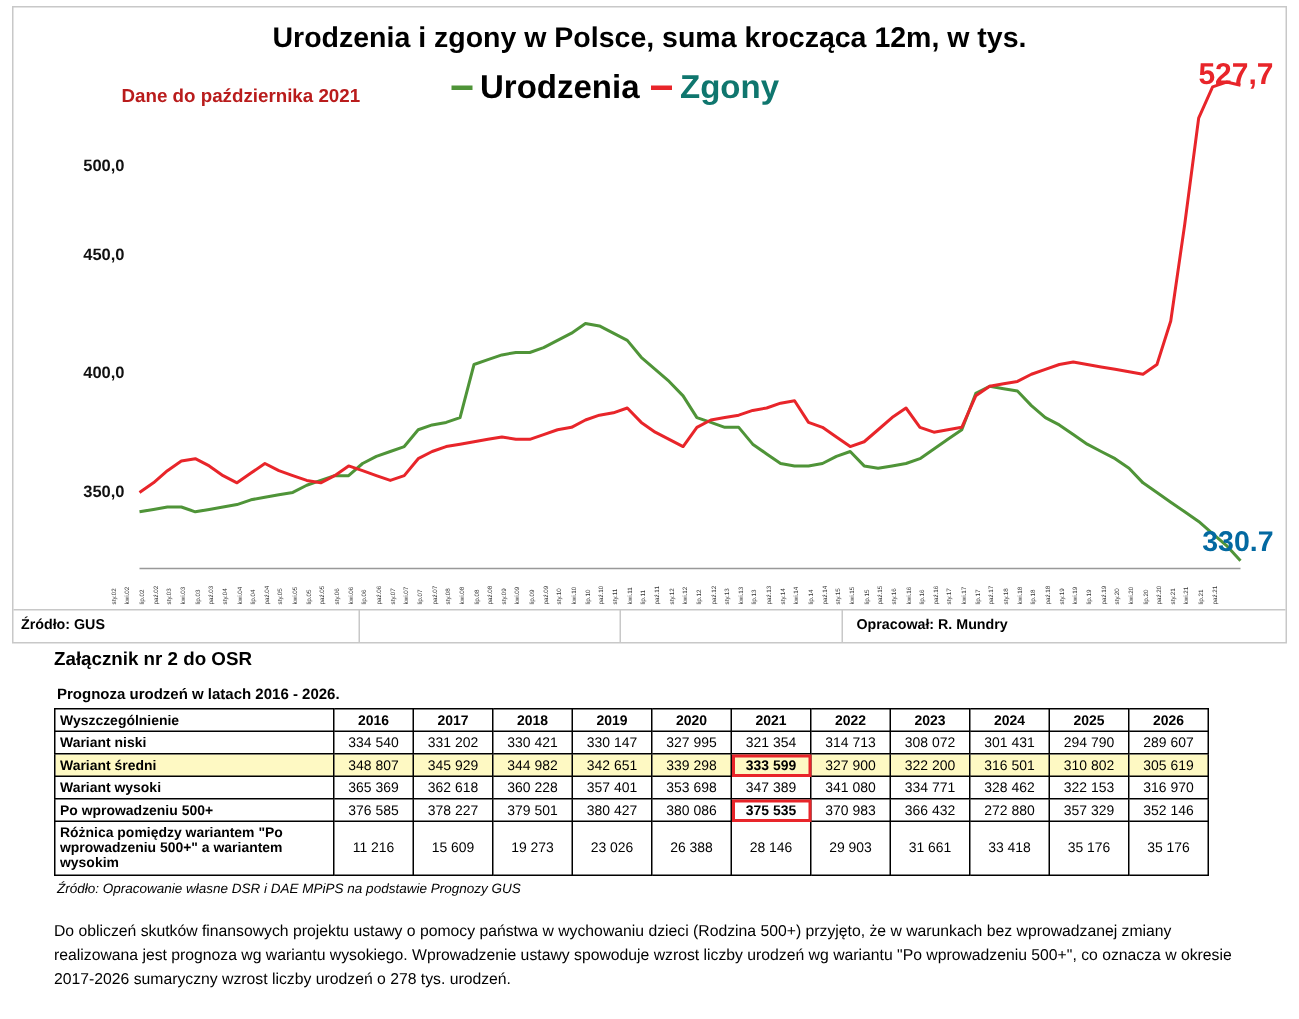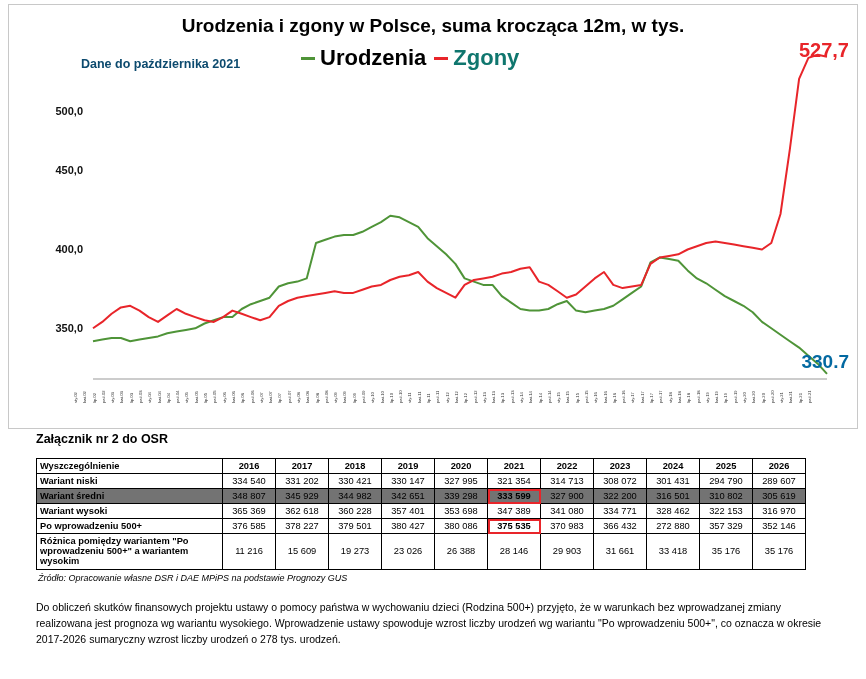--- a/index.html
+++ b/index.html
@@ -19,21 +19,21 @@
     background:#fff;
     box-sizing:border-box;
   }
   #chart-title{
     position:absolute;left:0;top:10px;width:100%;
     text-align:center;
     font-size:19px;font-weight:bold;letter-spacing:0px;
   }
   #data-note{
     position:absolute;left:72px;top:52px;
-    color:#0c4a6e;font-size:12.5px;font-weight:bold;
+    color:#b91c1c;font-size:12.5px;font-weight:bold;
   }
   #legend{
     position:absolute;left:292px;top:40px;
     font-size:22px;font-weight:bold;
     display:flex;align-items:center;gap:8px;
   }
   .legend-item{display:flex;align-items:center;gap:5px;}
   .legend-dash{display:inline-block;width:14px;height:3px;}
   .legend-label{font-size:22px;font-weight:bold;}
 
@@ -101,21 +101,21 @@
   table td{
     border:1px solid #000;
     padding:2px 3px;
     height:13px;
     box-sizing:border-box;
   }
   td.rowhead{
     text-align:left;font-weight:bold;width:186px;
   }
   td.num{text-align:center;width:53px;}
-  tr.shaded td{background:#737373;}
+  tr.shaded td{background:#fef9c3;}
   td.boxed{
     outline:2px solid #e8252a;
     outline-offset:-2px;
     font-weight:bold;
   }
   tr.tall td{height:34px;vertical-align:middle;}
   td.rowhead.multi{font-weight:bold;line-height:1.1;}
   #table-source{
     font-size:9px;font-style:italic;margin:3px 0 0 4px;
   }
@@ -238,24 +238,32 @@
       <div class="xtick" style="left: 670.962px; top: 30px;">sty.20</div>
       <div class="xtick" style="left: 680.253px; top: 30px;">kwi.20</div>
       <div class="xtick" style="left: 689.544px; top: 30px;">lip.20</div>
       <div class="xtick" style="left: 698.835px; top: 30px;">paź.20</div>
       <div class="xtick" style="left: 708.127px; top: 30px;">sty.21</div>
       <div class="xtick" style="left: 717.418px; top: 30px;">kwi.21</div>
       <div class="xtick" style="left: 726.709px; top: 30px;">lip.21</div>
       <div class="xtick" style="left: 736px; top: 30px;">paź.21</div>
     </div>
 
+  <div id="chart-footer">
+    <span class="vsep" style="left:230px;"></span>
+    <span class="vsep" style="left:404px;"></span>
+    <span class="vsep" style="left:552px;"></span>
+    <div id="source-left">Źródło: GUS</div>
+    <div id="author-right">Opracował: R. Mundry</div>
+  </div>
 </div>
 
 <div id="doc">
   <div id="annex-title">Załącznik nr 2 do OSR</div>
+  <div id="table-caption">Prognoza urodzeń w latach 2016 - 2026.</div>
   <table>
     <thead>
       <tr id="thead-row">
           <td class="rowhead" style="font-weight: bold; text-align: left;">Wyszczególnienie</td>
           <td class="num" style="font-weight: bold; text-align: center;">2016</td>
           <td class="num" style="font-weight: bold; text-align: center;">2017</td>
           <td class="num" style="font-weight: bold; text-align: center;">2018</td>
           <td class="num" style="font-weight: bold; text-align: center;">2019</td>
           <td class="num" style="font-weight: bold; text-align: center;">2020</td>
           <td class="num" style="font-weight: bold; text-align: center;">2021</td>

